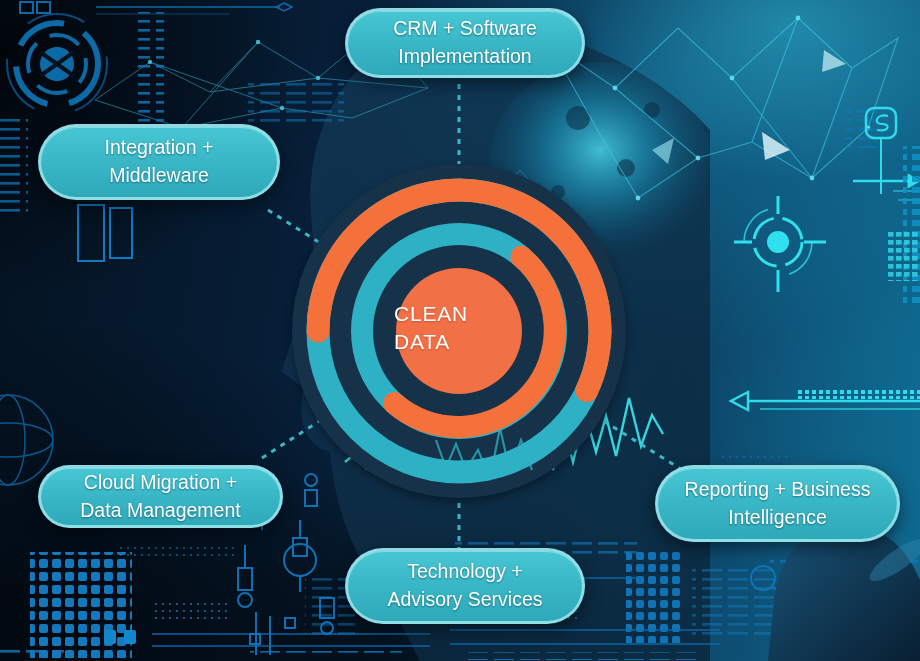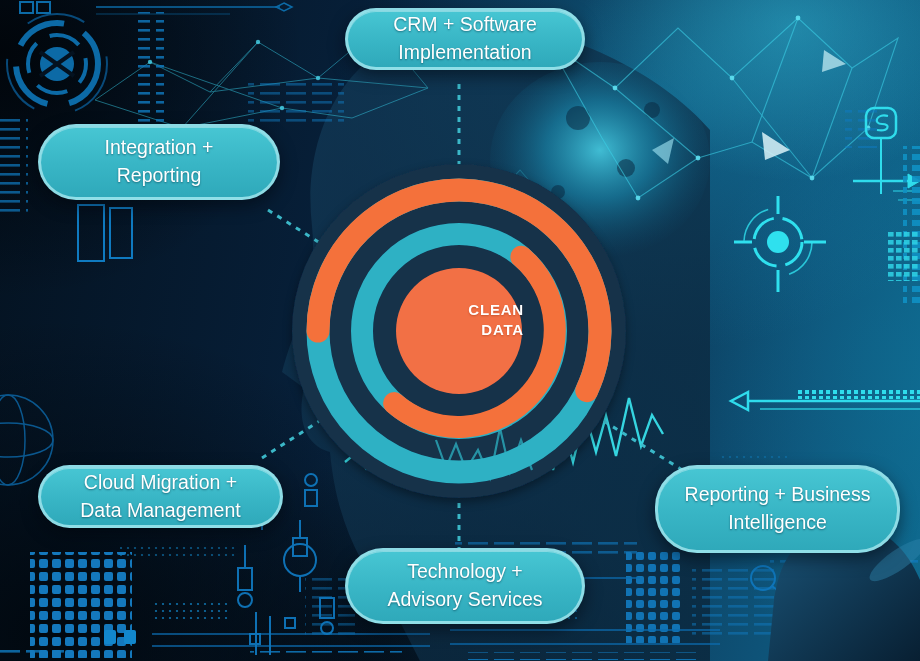--- a/index.html
+++ b/index.html
@@ -16,39 +16,38 @@
       linear-gradient(100deg,#041220 0%,#07203a 38%,#0b3554 62%,#0e5277 84%,#0e688c 100%);
   }
   svg.bg{position:absolute;left:0;top:0;z-index:1;}
   .lorem{
     position:absolute;left:0;top:282px;width:160px;z-index:2;
     color:#0d7ecb;font-size:10px;line-height:1.26;white-space:pre-line;
     text-shadow:0 0 3px rgba(13,126,203,.6);
   }
   .center-label{
     position:absolute;left:394px;top:300px;width:130px;z-index:4;
-    color:#fff;font-size:15px;letter-spacing:.8px;line-height:1.32;
-    text-align:right;white-space:pre-line;
+    color:#fff;font-size:21px;letter-spacing:.8px;line-height:1.32;
+    text-align:left;white-space:pre-line;
     text-shadow:0 1px 2px rgba(120,30,0,.35);
-    font-weight:bold;
   }
   .pill{
     position:absolute;z-index:5;display:flex;align-items:center;justify-content:center;
     border-radius:42px;text-align:center;color:#fff;
     font-size:19.5px;line-height:1.42;white-space:pre-line;
     background:linear-gradient(180deg,#47c6d3 0%,#38b5c5 55%,#2fa9ba 100%);
     border:3px solid rgba(158,227,235,.85);
     box-shadow:0 6px 16px rgba(0,5,12,.5), inset 0 1px 0 rgba(255,255,255,.35);
     text-shadow:0 1px 2px rgba(4,50,66,.55);
     box-sizing:border-box;
   }
-  .pill-crm{left:345px;top:8px;width:240px;height:62px;}
+  .pill-crm{left:345px;top:8px;width:240px;height:70px;}
   .pill-integration{left:38px;top:124px;width:242px;height:76px;}
   .pill-cloud{left:38px;top:465px;width:245px;height:63px;}
-  .pill-reporting{left:655px;top:465px;width:245px;height:88px;justify-content:center;}
+  .pill-reporting{left:655px;top:465px;width:245px;height:77px;justify-content:center;}
   .pill-technology{left:345px;top:548px;width:240px;height:76px;}
 </style>
 </head>
 <body>
 
 <div class="stage">
 
   <svg class="bg" width="920" height="661" viewBox="0 0 920 661">
     <defs>
       <pattern id="patLed" width="13" height="13" patternUnits="userSpaceOnUse">
@@ -284,21 +283,21 @@
 
   <div class="center-label">CLEAN
 DATA</div>
 
   <div class="pill pill-crm">
     <span>CRM + Software
 Implementation</span>
   </div>
   <div class="pill pill-integration">
     <span>Integration +
-Reporting</span>
+Middleware</span>
   </div>
   <div class="pill pill-cloud">
     <span>Cloud Migration +
 Data Management</span>
   </div>
   <div class="pill pill-reporting">
     <span>Reporting + Business
 Intelligence</span>
   </div>
   <div class="pill pill-technology">

